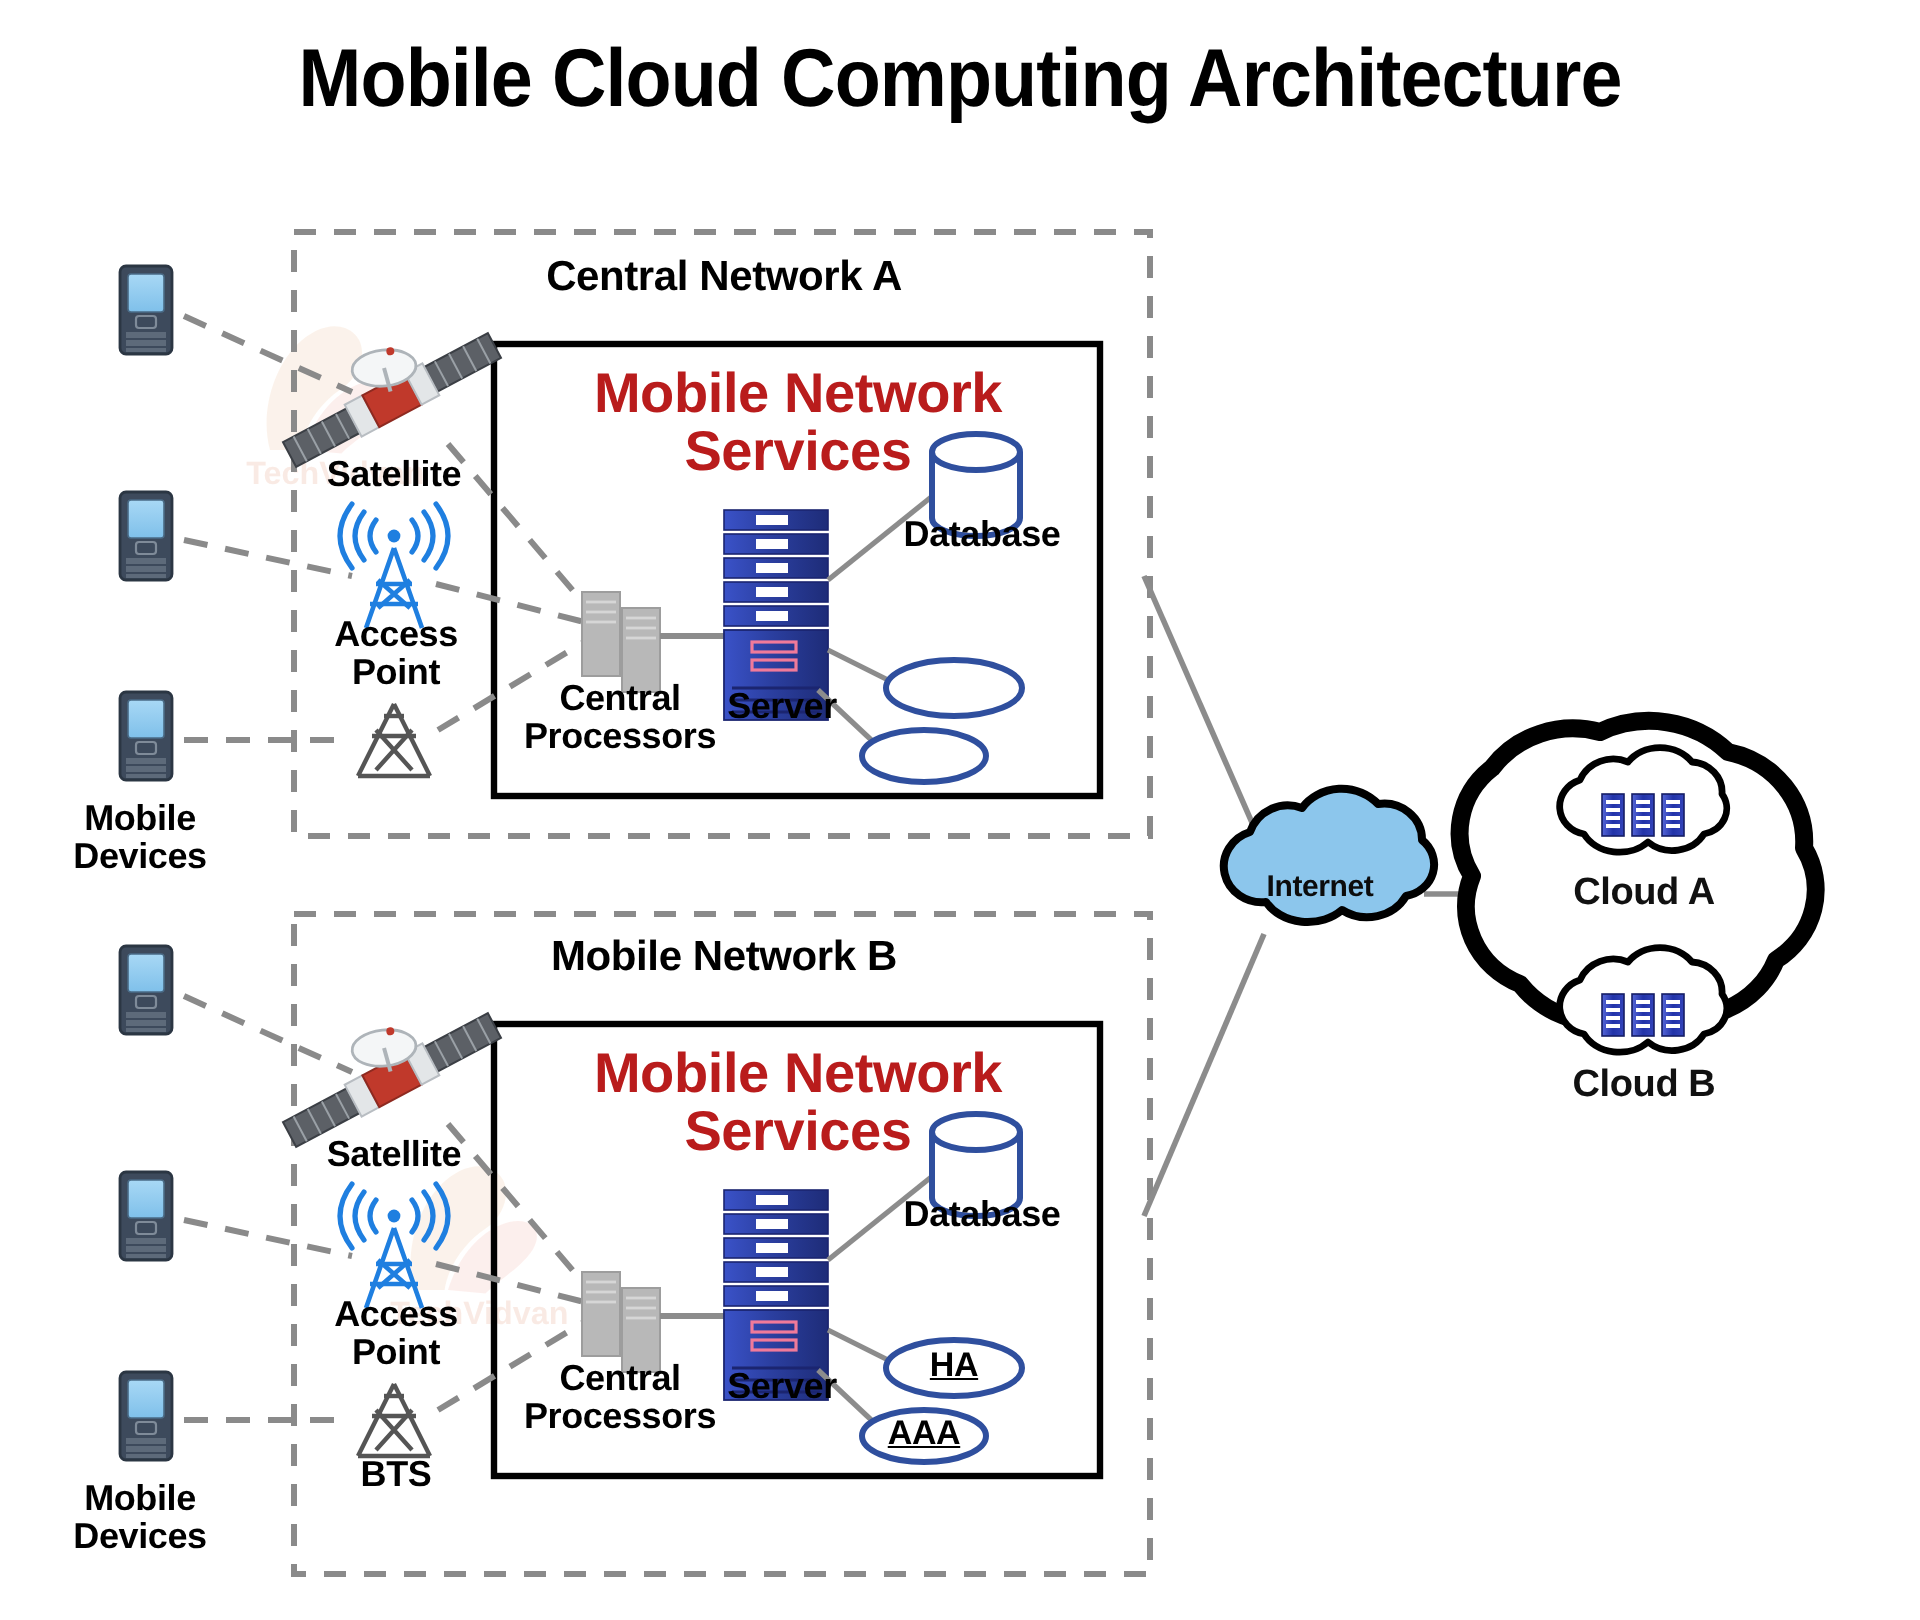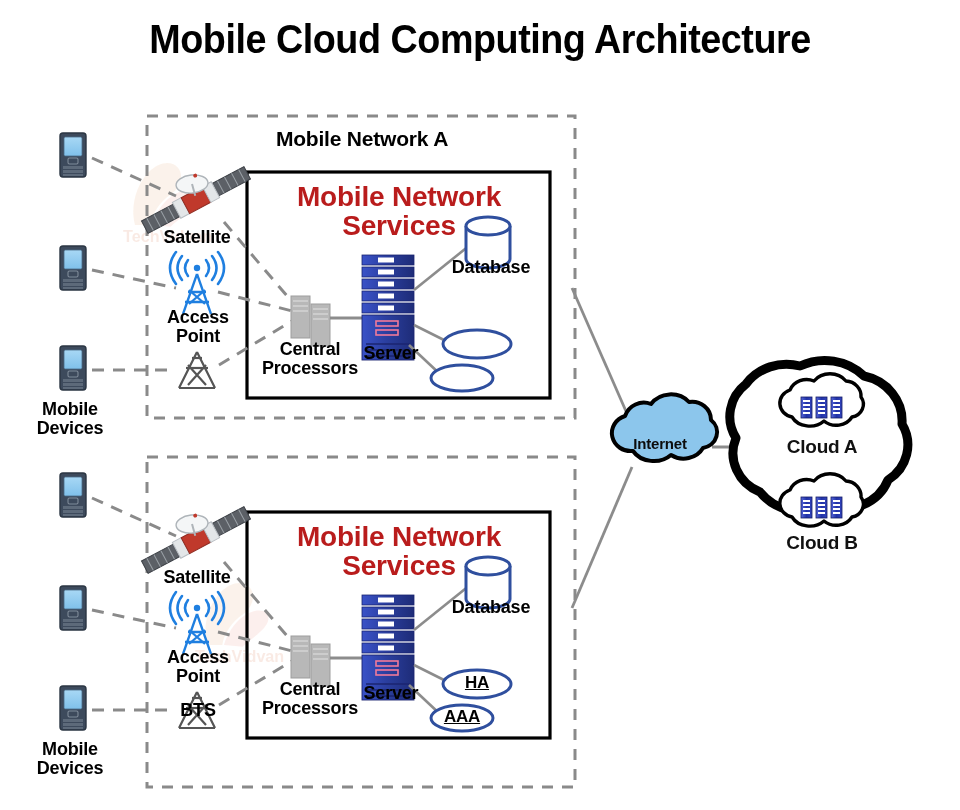--- a/index.html
+++ b/index.html
@@ -425,43 +425,44 @@
         <g fill="#ffffff">
             <rect x="833" y="500" width="7" height="2"></rect>
             <rect x="833" y="504" width="7" height="2"></rect>
             <rect x="833" y="508" width="7" height="2"></rect>
             <rect x="833" y="512" width="7" height="2"></rect>
           </g>
       </g>
     </g>
   </svg>
 
-  <div class="lbl netlabel" style="left:247px;top:128px;width:230px;">Mobile Network A</div>
+  <div class="lbl netlabel" style="left:247px;top:128px;width:230px;">Central Network A</div>
   <div class="lbl svclabel" style="left:259px;top:182px;width:280px;">Mobile Network Services</div>
   <div class="lbl small" style="left:255px;top:340px;width:110px;">Central Processors</div>
   <div class="lbl small" style="left:360px;top:344px;width:62px;">Server</div>
   <div class="lbl small" style="left:443px;top:258px;width:96px;">Database</div>
   <div class="lbl smaller" style="left:447px;top:334px;width:60px;"></div>
   <div class="lbl smaller" style="left:432px;top:368px;width:60px;"></div>
 
   <div class="lbl small" style="left:152px;top:228px;width:90px;">Satellite</div>
   <div class="lbl small" style="left:152px;top:308px;width:92px;">Access Point</div>
   <div class="lbl small" style="left:163px;top:392px;width:70px;"></div>
   <div class="lbl small" style="left:20px;top:400px;width:100px;">Mobile Devices</div>
 
+  <div class="lbl netlabel" style="left:247px;top:468px;width:230px;">Mobile Network B</div>
   <div class="lbl svclabel" style="left:259px;top:522px;width:280px;">Mobile Network Services</div>
   <div class="lbl small" style="left:255px;top:680px;width:110px;">Central Processors</div>
   <div class="lbl small" style="left:360px;top:684px;width:62px;">Server</div>
   <div class="lbl small" style="left:443px;top:598px;width:96px;">Database</div>
   <div class="lbl smaller" style="left:447px;top:674px;width:60px;">HA</div>
   <div class="lbl smaller" style="left:432px;top:708px;width:60px;">AAA</div>
 
   <div class="lbl small" style="left:152px;top:568px;width:90px;">Satellite</div>
   <div class="lbl small" style="left:152px;top:648px;width:92px;">Access Point</div>
-  <div class="lbl small" style="left:163px;top:701px;width:70px;">BTS</div>
+  <div class="lbl small" style="left:163px;top:728px;width:70px;">BTS</div>
   <div class="lbl small" style="left:20px;top:740px;width:100px;">Mobile Devices</div>
 
   <div class="lbl" style="left:608px;top:436px;width:104px;font-size:15px;color:#0c0c0c;">Internet</div>
 
   <div class="lbl cloudlabel" style="left:772px;top:437px;width:100px;">Cloud A</div>
   <div class="lbl cloudlabel" style="left:772px;top:533px;width:100px;">Cloud B</div>
 
 </div>
 
 </body></html>

